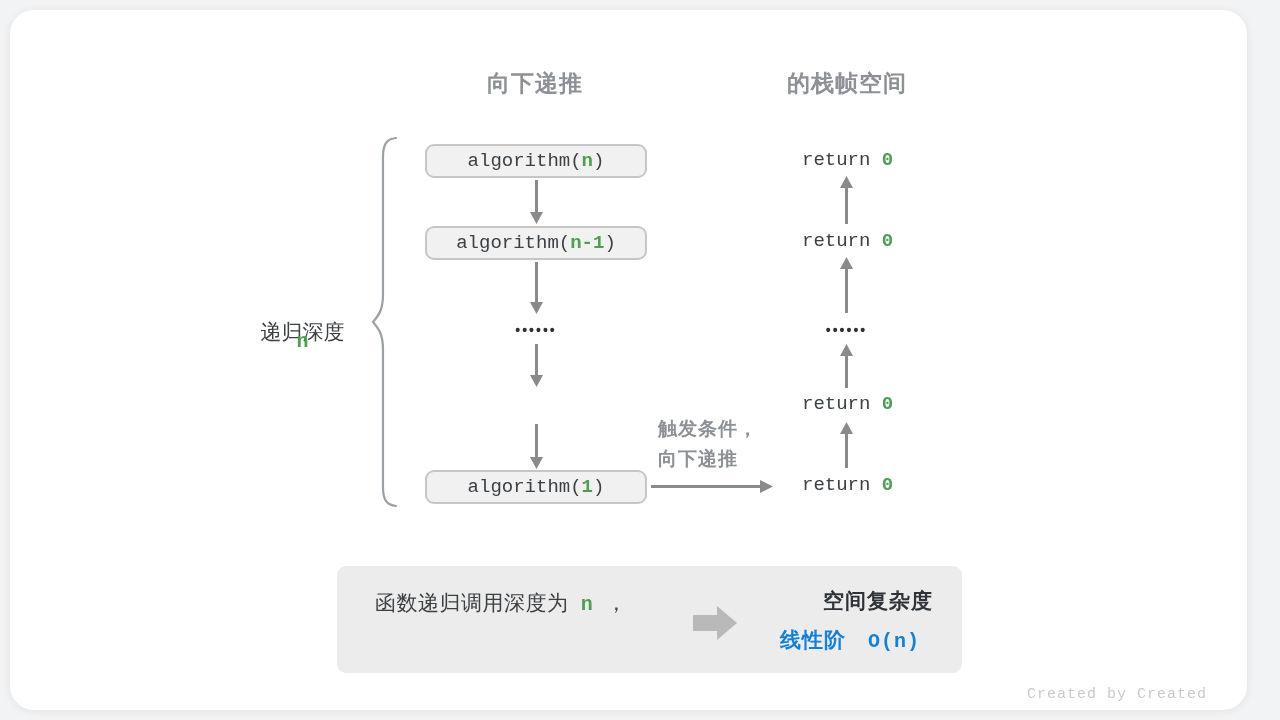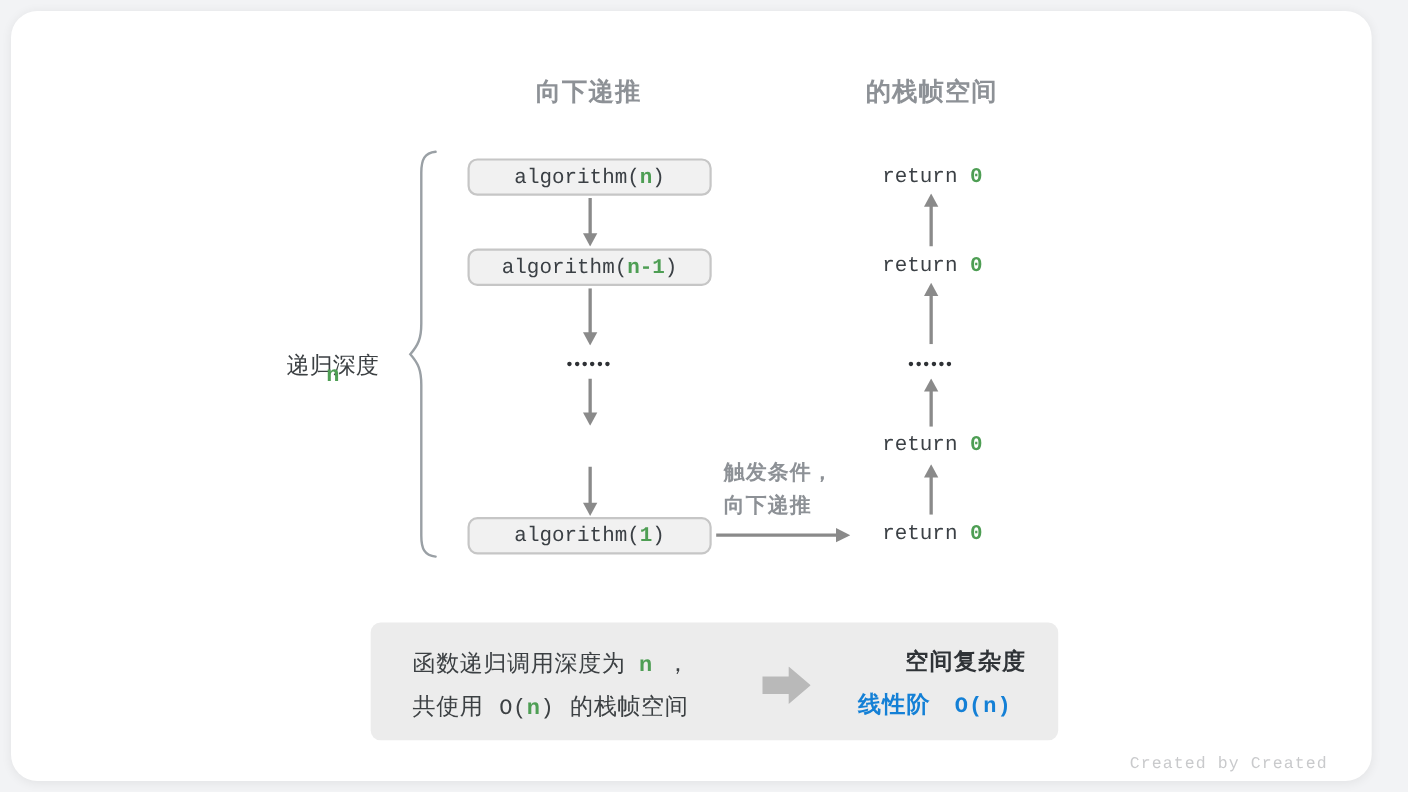--- a/index.html
+++ b/index.html
@@ -216,25 +216,20 @@
 
   <div class="abs trigger-text" style="top:406px;">触发条件，</div>
   <div class="abs trigger-text" style="top:436px;">向下递推</div>
 
   <div class="abs panel"></div>
   <div class="abs summary-line" style="top:579px;">
     <span>函数递归调用深度为</span>
     <span class="mono green" style="margin:0 6px;">n</span>
     <span>，</span>
   </div>
-  <div class="abs summary-line" style="top:618px;">
-    <span>共使用</span>
-    <span class="mono" style="margin-left:8px;">O(</span><span class="mono green">n</span><span class="mono" style="margin-right:8px;">)</span>
-    <span>的栈帧空间</span>
-  </div>
 
   <span class="abs" style="left:683px; top:596px;">
     <svg width="44" height="34">
         <polygon points="0,9 24,9 24,0 44,17 24,34 24,25 0,25" fill="#b9b9b9"></polygon>
       </svg>
   </span>
 
   <div class="abs panel-title">空间复杂度</div>
   <div class="abs panel-result">
     <span>线性阶</span>

